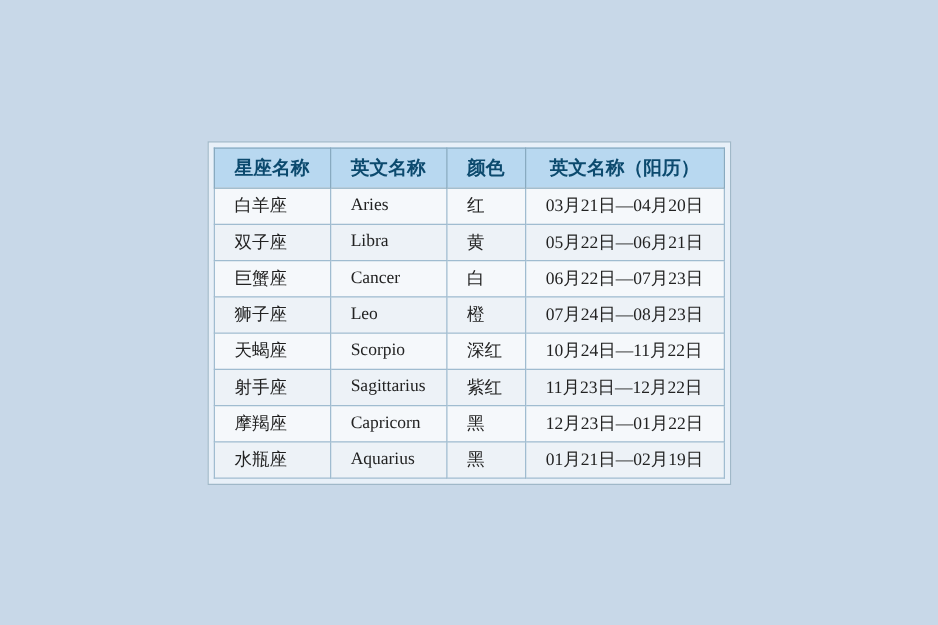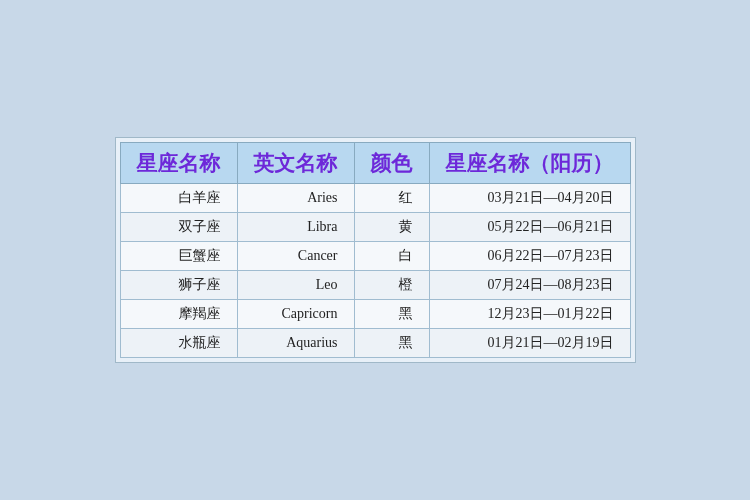--- a/index.html
+++ b/index.html
@@ -26,49 +26,49 @@
 
     table {
       border-collapse: collapse;
       background-color: #f0f4f8;
     }
 
     th {
       background-color: #b8d8f0;
       border: 1px solid #88aac0;
       padding: 6px 16px;
-      font-size: 21px;
+      font-size: 15px;
       font-weight: bold;
-      color: #6d28d9;
+      color: #0c4a6e;
     }
 
     td {
       border: 1px solid #a0bcd0;
       padding: 5px 16px;
       font-size: 14px;
       color: #222;
-      text-align: right;
+      text-align: left;
       background-color: #f5f8fb;
     }
 
     tr:nth-child(even) td {
       background-color: #edf2f7;
     }
   </style>
 </head>
 <body>
 
 <div class="table-container">
   <table>
     <thead>
       <tr>
         <th>星座名称</th>
         <th>英文名称</th>
         <th>颜色</th>
-        <th>星座名称（阳历）</th>
+        <th>英文名称（阳历）</th>
       </tr>
     </thead>
     <tbody id="table-body">
     <tr>
           <td>白羊座</td>
           <td>Aries</td>
           <td>红</td>
           <td>03月21日—04月20日</td>
         </tr>
         <tr>
@@ -83,20 +83,32 @@
           <td>白</td>
           <td>06月22日—07月23日</td>
         </tr>
         <tr>
           <td>狮子座</td>
           <td>Leo</td>
           <td>橙</td>
           <td>07月24日—08月23日</td>
         </tr>
         <tr>
+          <td>天蝎座</td>
+          <td>Scorpio</td>
+          <td>深红</td>
+          <td>10月24日—11月22日</td>
+        </tr>
+        <tr>
+          <td>射手座</td>
+          <td>Sagittarius</td>
+          <td>紫红</td>
+          <td>11月23日—12月22日</td>
+        </tr>
+        <tr>
           <td>摩羯座</td>
           <td>Capricorn</td>
           <td>黑</td>
           <td>12月23日—01月22日</td>
         </tr>
         <tr>
           <td>水瓶座</td>
           <td>Aquarius</td>
           <td>黑</td>
           <td>01月21日—02月19日</td>

